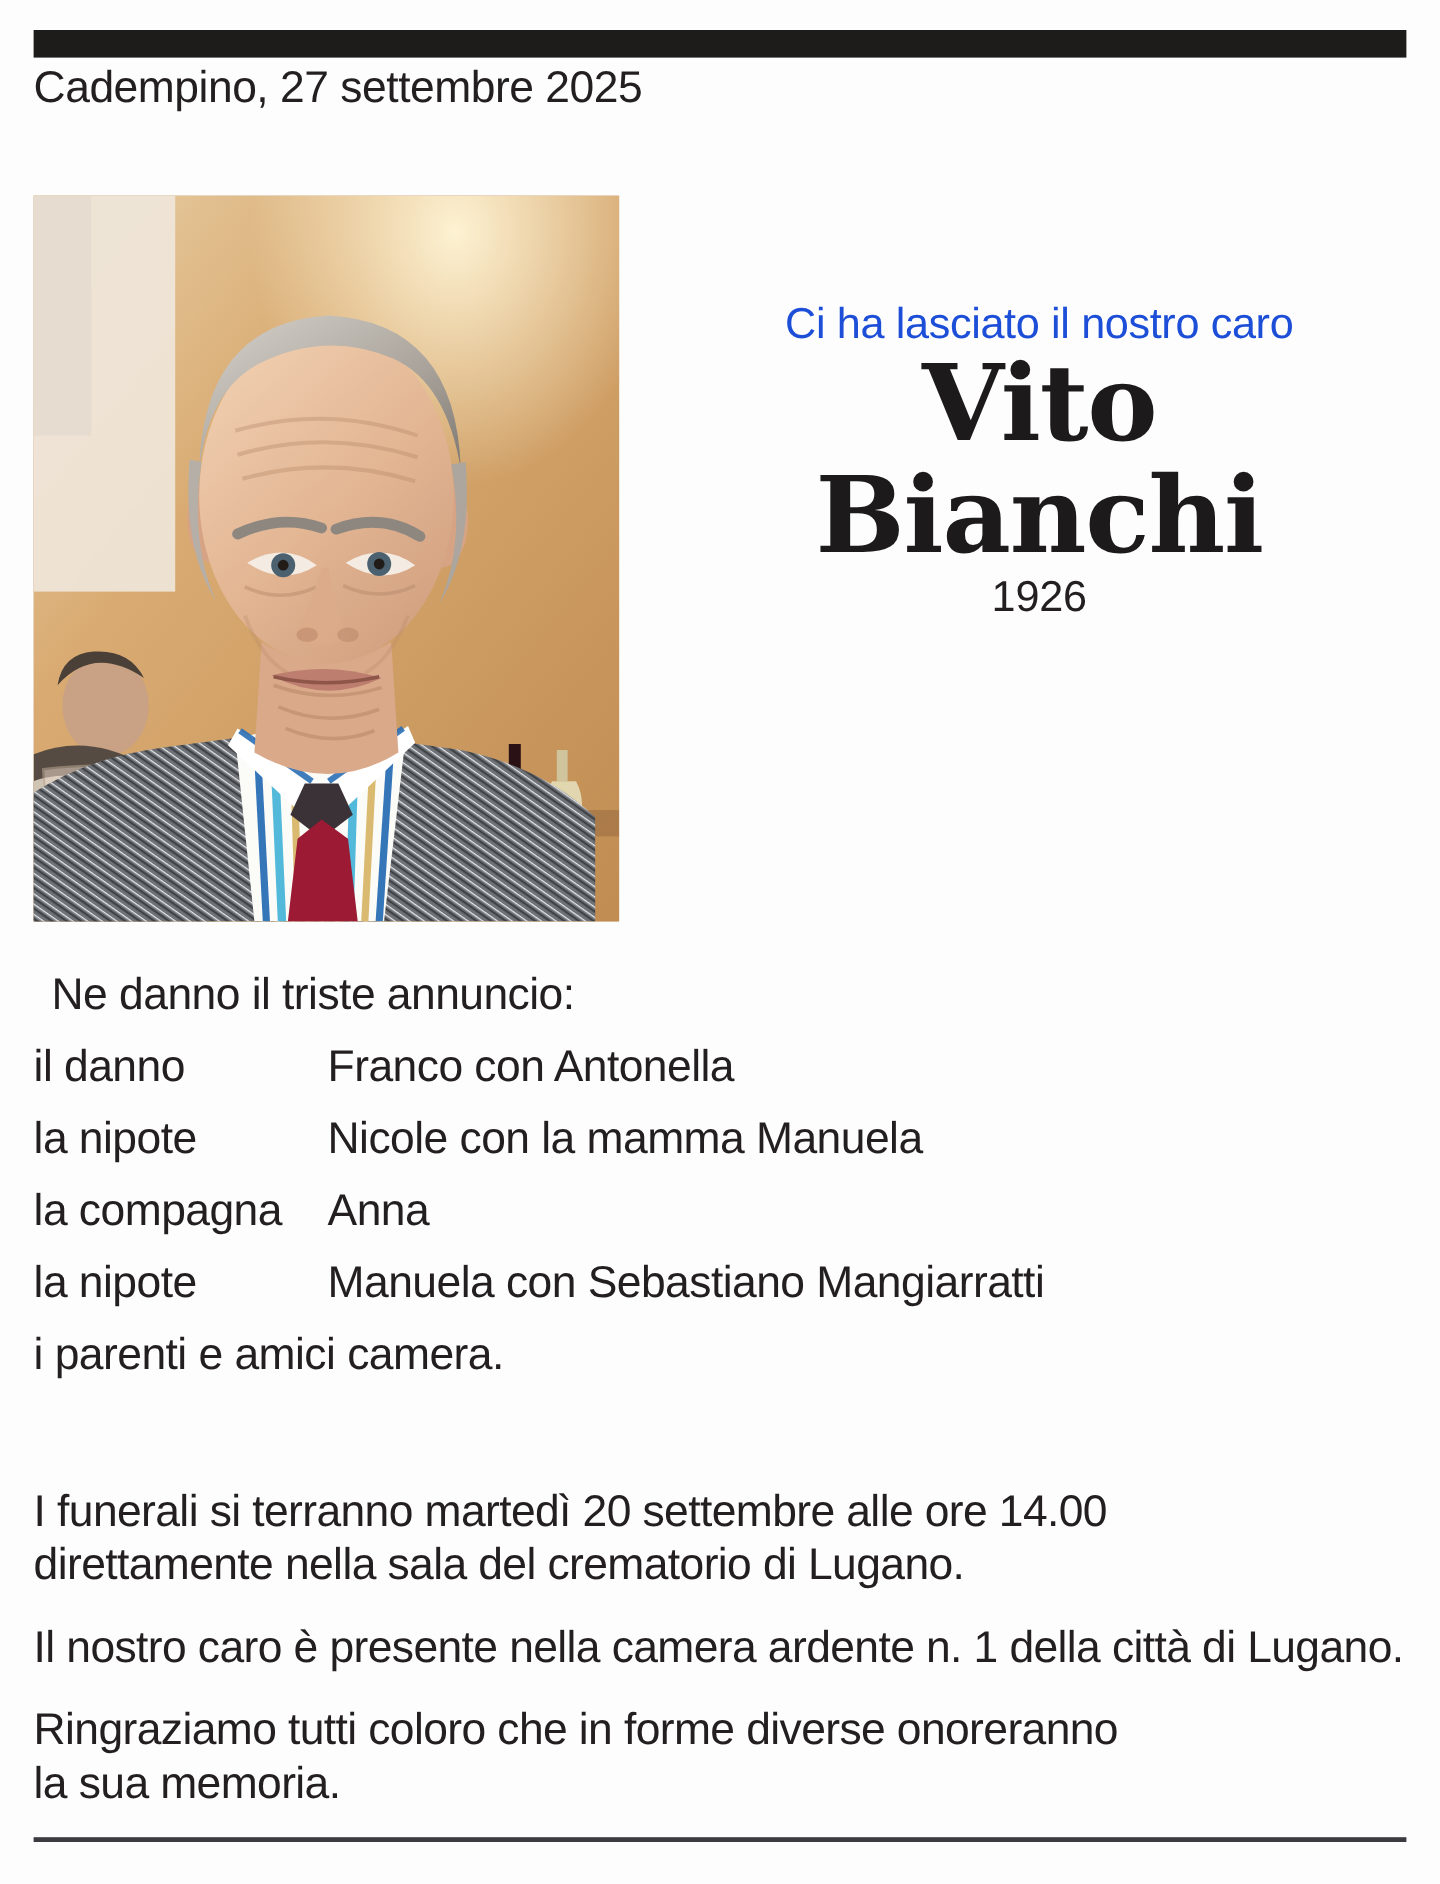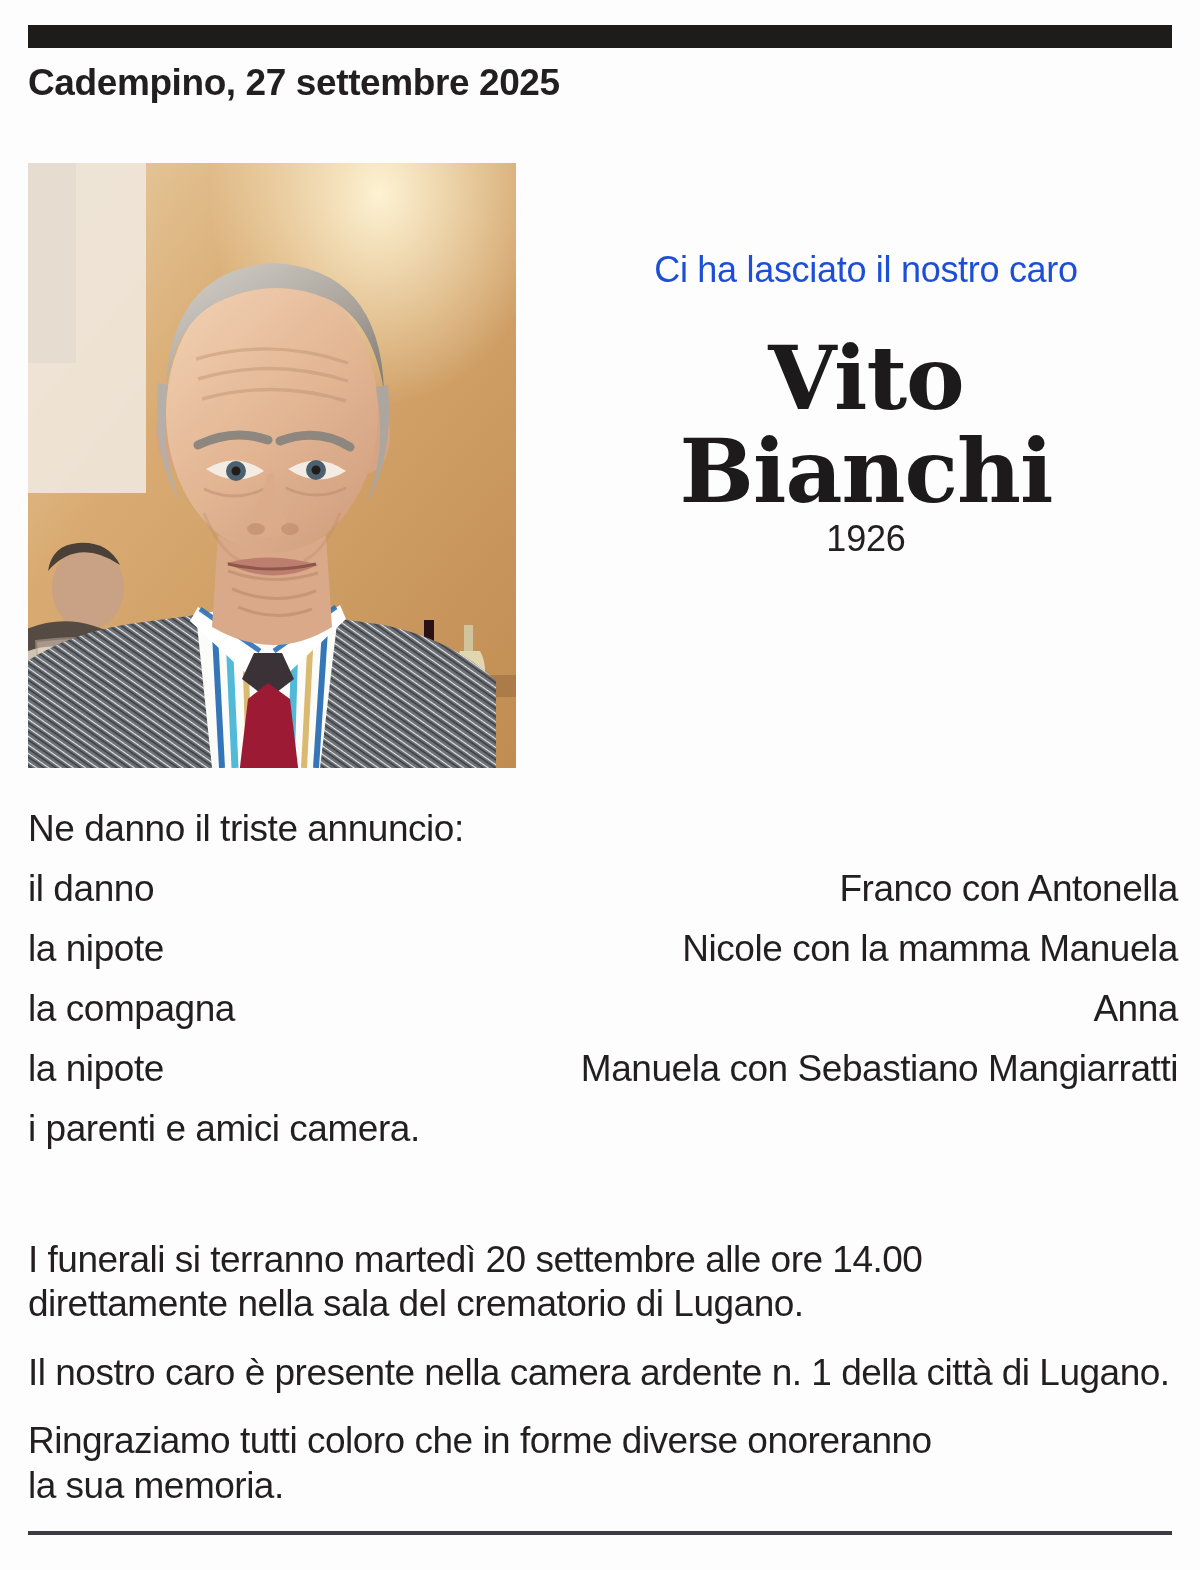--- a/index.html
+++ b/index.html
@@ -31,23 +31,23 @@
     top: 25px;
     width: 1144px;
     height: 23px;
     background: #1e1b1b;
   }
 
   
   .place-date {
     position: absolute;
     left: 28px;
-    top: 62px;
+    top: 52px;
     font-size: 37px;
-    font-weight: 700;
+    font-weight: 400;
     letter-spacing: -0.4px;
     color: #231f20;
     white-space: nowrap;
   }
 
   
   .photo {
     position: absolute;
     left: 28px;
     top: 163px;
@@ -72,21 +72,20 @@
     color: #1d4ed8;
     line-height: 1.1;
   }
   .deceased-name {
     font-family: "DejaVu Serif", "Liberation Serif", serif;
     font-weight: 700;
     font-size: 88px;
     line-height: 1.06;
     letter-spacing: -1px;
     color: #1c1a1a;
-    margin-top: 42px;
   }
   .deceased-name .nm-line { display: block; }
   .birth-year {
     font-size: 36px;
     color: #231f20;
     letter-spacing: -0.2px;
   }
 
   
   .body-block {
@@ -95,34 +94,35 @@
     top: 810px;
     width: 1150px;
     font-size: 37px;
     letter-spacing: -0.45px;
     color: #231f20;
   }
   .intro-line {
     line-height: 1.0;
     margin-bottom: 23px;
     white-space: nowrap;
+    margin-left: 15px;
   }
   .family-list { display: block; }
   .family-row {
     display: flex;
     align-items: baseline;
     line-height: 1.0;
     margin-bottom: 23px;
     white-space: nowrap;
   }
   .family-rel {
     width: 245px;
     flex: 0 0 245px;
   }
-  .family-names { flex: 1 1 auto; text-align: right; }
+  .family-names { flex: 1 1 auto; }
   .all-relatives {
     line-height: 1.0;
     margin-bottom: 0;
     white-space: nowrap;
   }
 
   
   .funeral-block {
     position: absolute;
     left: 28px;

